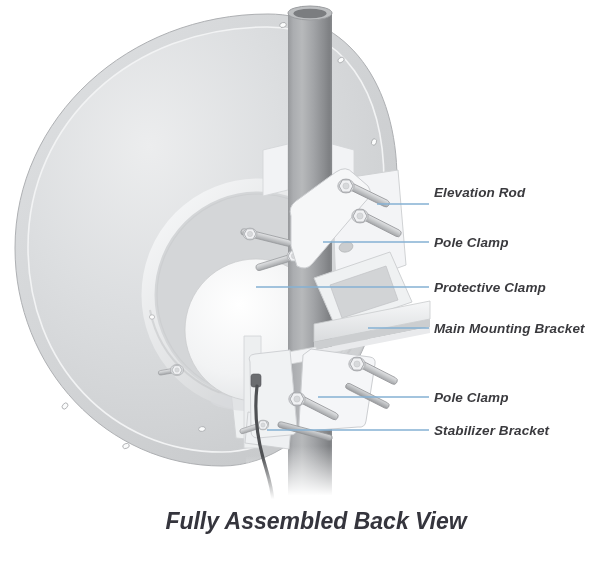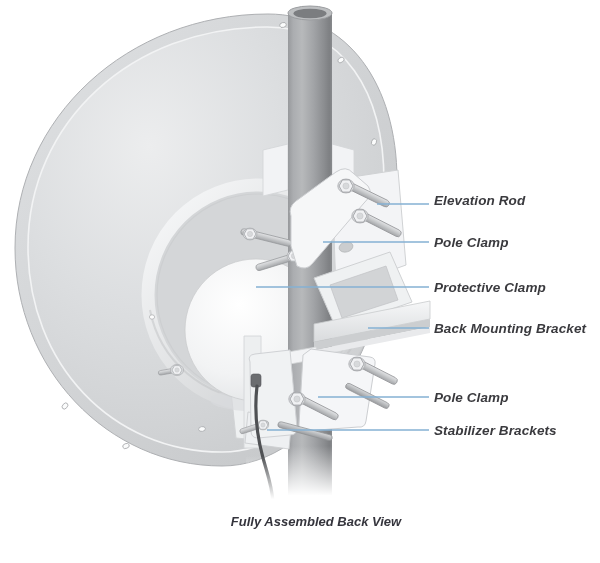--- a/index.html
+++ b/index.html
@@ -9,21 +9,21 @@
     font-family:"Liberation Sans",sans-serif;
   }
   .stage{position:absolute;left:0;top:0;width:600px;height:563px;}
   .callout{
     position:absolute;left:434px;transform:translateY(-50%);
     font-style:italic;font-weight:700;font-size:13.5px;letter-spacing:.1px;
     color:var(--label-text,#3a3a3e);white-space:nowrap;
   }
   .caption{
     position:absolute;left:316px;top:521px;transform:translate(-50%,-50%);
-    font-style:italic;font-weight:700;font-size:13px;
+    font-style:italic;font-weight:700;font-size:23px;
     color:var(--caption-text,#35353d);white-space:nowrap;
   }
 </style>
 </head>
 <body>
 
 <svg class="stage" viewBox="0 0 600 563" aria-hidden="true">
   <defs>
     <linearGradient id="rimGrad" x1="0" y1="0" x2="1" y2="1">
       <stop offset="0" stop-color="#dfe1e3"></stop>
@@ -188,21 +188,21 @@
     <line x1="377" y1="204" x2="429" y2="204"></line>
     <line x1="323" y1="242" x2="429" y2="242"></line>
     <line x1="256" y1="287" x2="429" y2="287"></line>
     <line x1="368" y1="328" x2="429" y2="328"></line>
     <line x1="318" y1="397" x2="429" y2="397"></line>
     <line x1="267" y1="430" x2="429" y2="430"></line>
   </g>
 </svg>
 
 <div>
-  <div class="callout" style="top:200px">Elevation Rod</div>
+  <div class="callout" style="top:192px">Elevation Rod</div>
   <div class="callout" style="top:242px">Pole Clamp</div>
   <div class="callout" style="top:287px">Protective Clamp</div>
-  <div class="callout" style="top:328px">Back Mounting Bracket</div>
+  <div class="callout" style="top:328px">Main Mounting Bracket</div>
   <div class="callout" style="top:397px">Pole Clamp</div>
-  <div class="callout" style="top:430px">Stabilizer Brackets</div>
+  <div class="callout" style="top:430px">Stabilizer Bracket</div>
 </div>
 
 <div class="caption">Fully Assembled Back View</div>
 
 </body></html>

